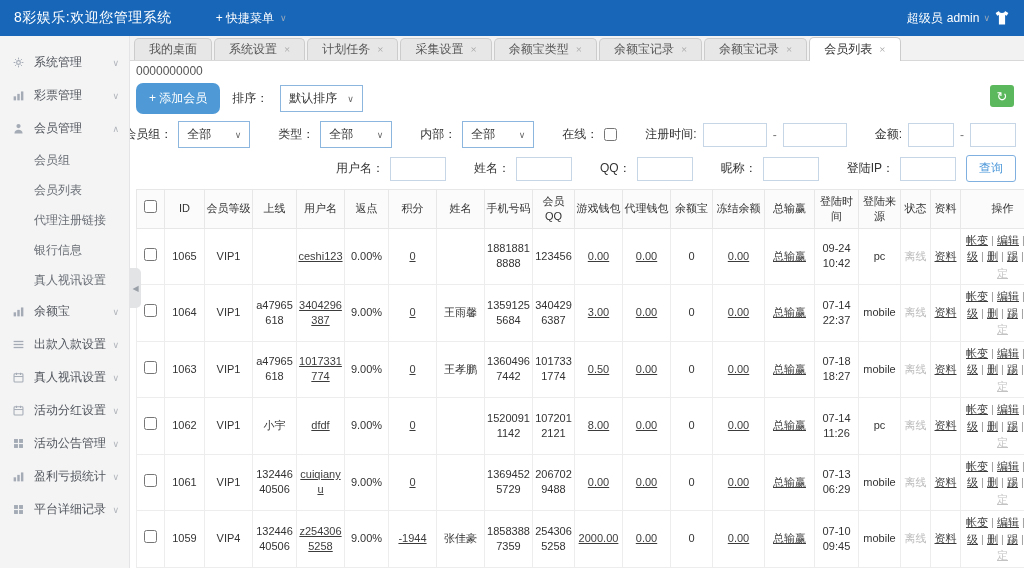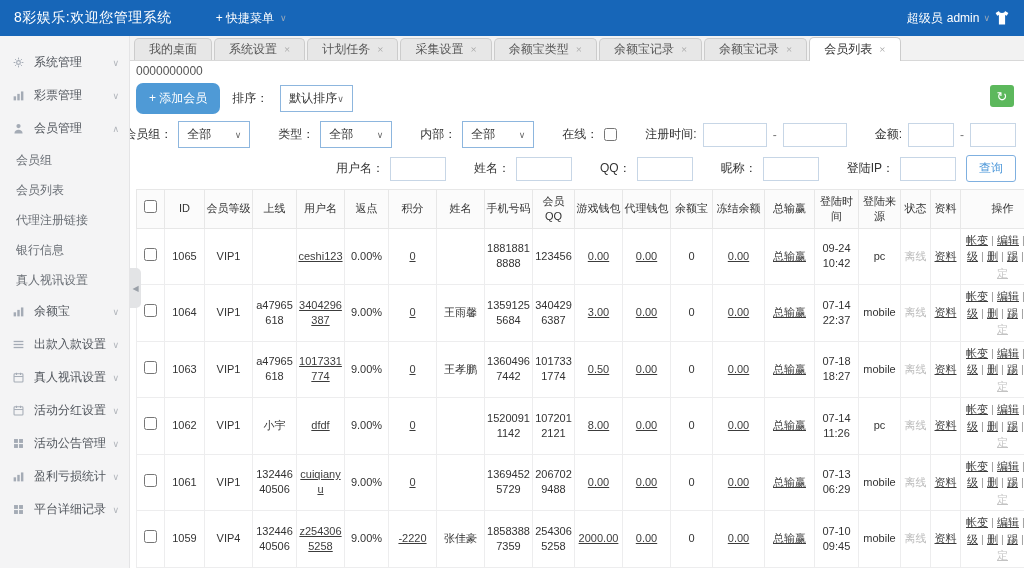--- a/index.html
+++ b/index.html
@@ -15,40 +15,40 @@
   .userbox { display:flex; align-items:center; gap:4px; cursor:pointer; }
   .shirt { width:16px; height:16px; display:inline-flex; }
 
   
   .layout { display:flex; height:532px; position:relative; }
   .sidebar { width:130px; background:#f4f4f5; border-right:1px solid #e4e4e6; padding-top:10px; flex-shrink:0; }
   .side-item { height:33px; display:flex; align-items:center; padding:0 10px 0 12px; color:#50555c; cursor:pointer; }
   .side-item .icon { width:16px; margin-right:6px; display:inline-flex; opacity:.75; }
   .side-label { flex:1; font-size:12px; }
   .chev { color:#b0b4ba; font-size:9px; }
-  .side-sub { height:30px; line-height:30px; padding-left:16px; color:#6a6f76; font-size:12px; cursor:pointer; }
+  .side-sub { height:30px; line-height:30px; padding-left:34px; color:#6a6f76; font-size:12px; cursor:pointer; }
   .collapse-handle { position:absolute; left:130px; top:232px; width:11px; height:40px;
     background:#e3e4e6; border-radius:0 5px 5px 0; display:flex; align-items:center; justify-content:center;
     color:#9aa0a8; font-size:8px; cursor:pointer; z-index:5; }
 
   
   .main { flex:1; display:flex; flex-direction:column; min-width:0; }
   .tabsbar { height:25px; background:#f2f2f2; border-bottom:1px solid #d8d8d8; display:flex; align-items:flex-end; padding-left:4px;font-family:Liberation Serif, serif; }
   .tab { height:22px; display:flex; align-items:center; gap:7px; padding:0 14px; margin-right:2px;
     background:#e7e7e7; border:1px solid #ccc; border-bottom:none; border-radius:5px 5px 0 0; color:#555; cursor:pointer; white-space:nowrap; }
   .tab.active { background:#fff; height:24px; position:relative; bottom:-1px; color:#333; }
   .tab-close { color:#a5a5a5; font-size:11px; line-height:1; }
 
   .content { flex:1; padding:0 8px 0 6px; position:relative; overflow:hidden; background:#fff; }
   .watermark { color:#555; font-size:12px; padding-top:3px; height:18px; }
 
   .toolbar { display:flex; align-items:center; gap:12px; margin:4px 0 6px 0; position:relative; }
   .btn-add { background:#4f9ad6; color:#fff; border:none; border-radius:7px; padding:7px 13px; font-size:12px; cursor:pointer; }
   .sort-label { color:#333; }
-  .selectbox { display:inline-flex; align-items:center; border:1px solid #8db6de; background:#fff;
+  .selectbox { display:inline-flex; align-items:center; gap:10px; border:1px solid #8db6de; background:#fff;
     padding:4px 8px; min-width:72px; justify-content:space-between; color:#333; cursor:pointer; }
   .selectbox .caret { color:#666; font-size:9px; }
   .btn-green { position:absolute; right:2px; top:2px; width:24px; height:22px; background:#5cb85c; border:none;
     border-radius:3px; color:#fff; font-size:13px; line-height:1; cursor:pointer; }
 
   .filter-row { display:flex; align-items:center; justify-content:flex-end; gap:6px; margin:7px 0; flex-wrap:nowrap; }
   .flabel { color:#333; white-space:nowrap; margin-left:22px; }
   .txt { border:1px solid #c7d6e6; height:24px; padding:0 4px; font-size:12px; background:#fff; }
   .txt.date { width:64px; }
   .txt.amt { width:46px; }
@@ -494,21 +494,21 @@
                 <div class="ops"><a class="lnk">帐变</a><span class="sep"> | </span><a class="lnk">编辑</a><span class="sep"> | </span><a class="lnk">下级</a><span class="sep"> | </span><a class="lnk">删</a><span class="sep"> | </span><a class="lnk">踢</a><span class="sep"> | </span><a class="lnk muted-link">锁定</a></div>
               </td>
             </tr>
             <tr>
               <td><input type="checkbox" style=""></td>
               <td>1059</td>
               <td>VIP4</td>
               <td>13244640506</td>
               <td><a class="lnk">z2543065258</a></td>
               <td>9.00%</td>
-              <td><a class="lnk">-2220</a></td>
+              <td><a class="lnk">-1944</a></td>
               <td>张佳豪</td>
               <td>18583887359</td>
               <td>2543065258</td>
               <td><a class="lnk">2000.00</a></td>
               <td><a class="lnk">0.00</a></td>
               <td>0</td>
               <td><a class="lnk">0.00</a></td>
               <td><a class="lnk">总输赢</a></td>
               <td>
                 <div>

